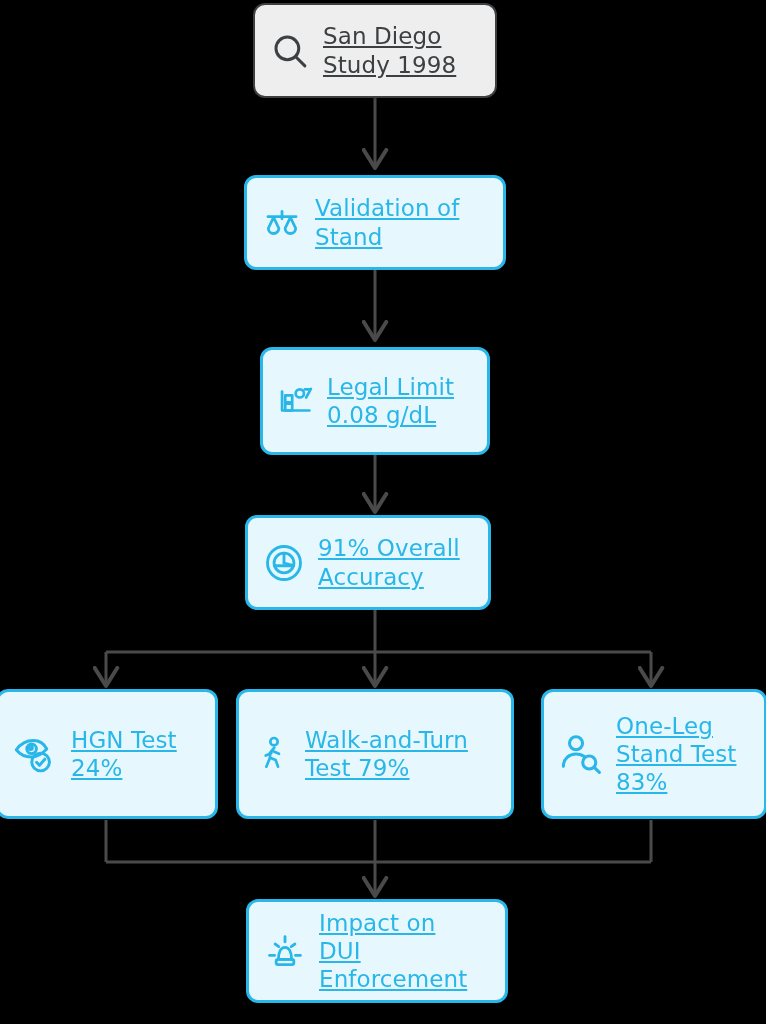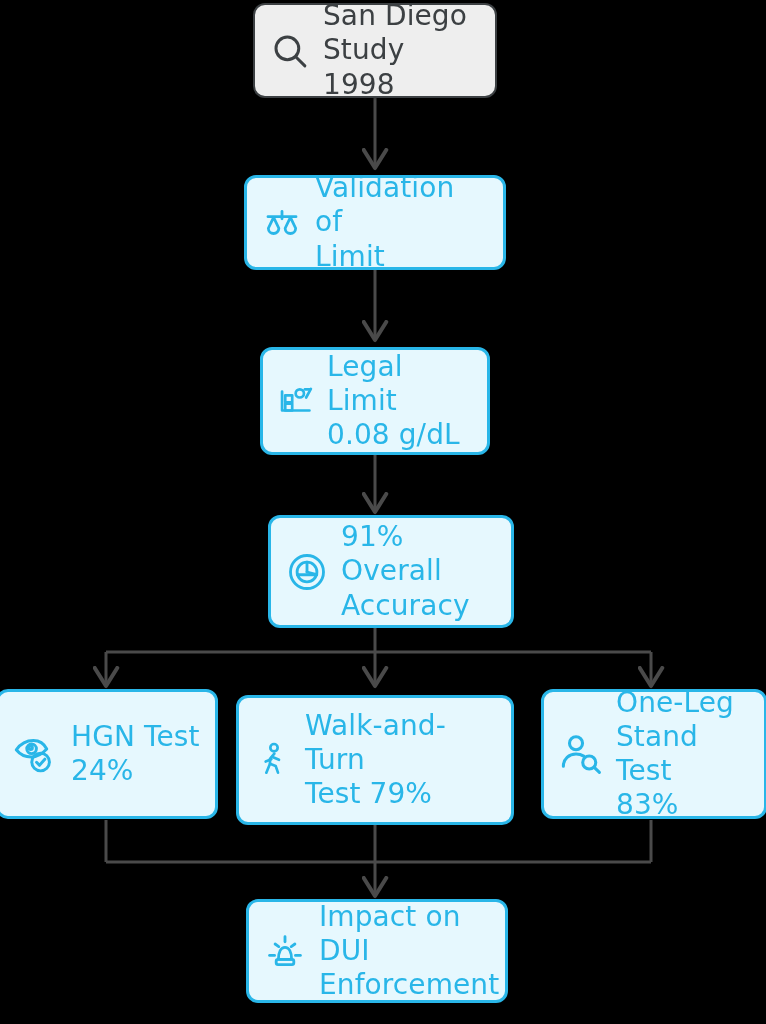--- a/index.html
+++ b/index.html
@@ -35,24 +35,25 @@
     border-radius: 12px;
   }
   .node .icon {
     flex: 0 0 auto;
     display: flex;
     align-items: center;
     justify-content: center;
   }
   .node .label {
     flex: 1 1 auto;
-    font-size: 28px;
+    font-size: 23px;
     line-height: 1.22;
     letter-spacing: 0.1px;
     white-space: pre-line;
+    text-decoration: underline;
   }
   
   .node.start {
     background: #eeeeee;
     border: 2px solid #3c4043;
     box-shadow: 0 1px 2px rgba(0,0,0,0.25);
   }
   .node.start .label {
     color: #3c4043;
   }
@@ -112,39 +113,39 @@
   <div class="node process" style="left:244px; top:175px; width:262px; height:95px;">
     <span class="icon">
       <svg width="42" height="42" viewBox="0 0 24 24" fill="none" stroke="#29b6e8" stroke-width="1.6" stroke-linecap="round" stroke-linejoin="round">
         <line x1="4" y1="8.4" x2="20" y2="8.4"></line>
         <line x1="12" y1="5.4" x2="12" y2="9.6"></line>
         <path d="M 7.2 8.8 L 4.2 15 a 3 3 0 0 0 6 0 Z"></path>
         <path d="M 16.8 8.8 L 13.8 15 a 3 3 0 0 0 6 0 Z"></path>
       </svg>
     </span>
     <span class="label">Validation of
-Limit</span>
+Stand</span>
   </div>
 
   <div class="node process" style="left:260px; top:347px; width:230px; height:108px;">
     <span class="icon">
       <svg width="38" height="38" viewBox="0 0 24 24" fill="none" stroke="#29b6e8" stroke-width="1.7" stroke-linecap="round" stroke-linejoin="round">
         <path d="M 3.2 6 L 3.2 18 L 20.5 18"></path>
         <rect x="5.2" y="13.6" width="4.4" height="4.4"></rect>
         <rect x="5.2" y="8.4" width="4.4" height="4.4"></rect>
         <circle cx="14.4" cy="7.2" r="2.6"></circle>
         <line x1="17.6" y1="4.6" x2="20.6" y2="4.6"></line>
         <line x1="18.4" y1="9.8" x2="21.4" y2="4.3"></line>
       </svg>
     </span>
     <span class="label">Legal Limit
 0.08 g/dL</span>
   </div>
 
-  <div class="node process" style="left:268px; top:515px; width:246px; height:113px;justify-content:flex-end;">
+  <div class="node process" style="left:245px; top:515px; width:246px; height:95px;justify-content:flex-end;">
     <span class="icon">
       <svg width="44" height="44" viewBox="0 0 24 24" fill="none" stroke="#29b6e8" stroke-width="1.55" stroke-linecap="round" stroke-linejoin="round">
         <circle cx="12" cy="12" r="9"></circle>
         <circle cx="12" cy="12" r="5.4"></circle>
         <line x1="12" y1="6.6" x2="12" y2="12"></line>
         <line x1="12" y1="12" x2="17.3" y2="13.4"></line>
         <line x1="6.7" y1="13.5" x2="17.3" y2="13.5"></line>
       </svg>
     </span>
     <span class="label">91% Overall
@@ -158,21 +159,21 @@
         <circle cx="9.7" cy="9.3" r="2.5"></circle>
         <circle cx="9.2" cy="8.7" r="0.9"></circle>
         <circle cx="14.4" cy="16.2" r="4.6"></circle>
         <path d="M 12.3 16.3 L 13.8 17.9 L 16.6 14.7"></path>
       </svg>
     </span>
     <span class="label">HGN Test
 24%</span>
   </div>
 
-  <div class="node process" style="left:236px; top:689px; width:278px; height:130px;margin-top:6px;">
+  <div class="node process" style="left:236px; top:689px; width:278px; height:130px;">
     <span class="icon">
       <svg width="40" height="40" viewBox="0 0 24 24" fill="none" stroke="#29b6e8" stroke-width="1.6" stroke-linecap="round" stroke-linejoin="round">
         <circle cx="12.6" cy="4.6" r="2.2"></circle>
         <path d="M 12.8 8.2 L 10.2 11.3 L 10.2 14.3 L 8 19.6"></path>
         <path d="M 10.2 14.3 L 13.6 15.6 L 15 19.6"></path>
         <path d="M 11.4 10.1 L 15.6 11.9"></path>
         <path d="M 11 11.6 L 7.6 12.9"></path>
       </svg>
     </span>
     <span class="label">Walk-and-Turn

